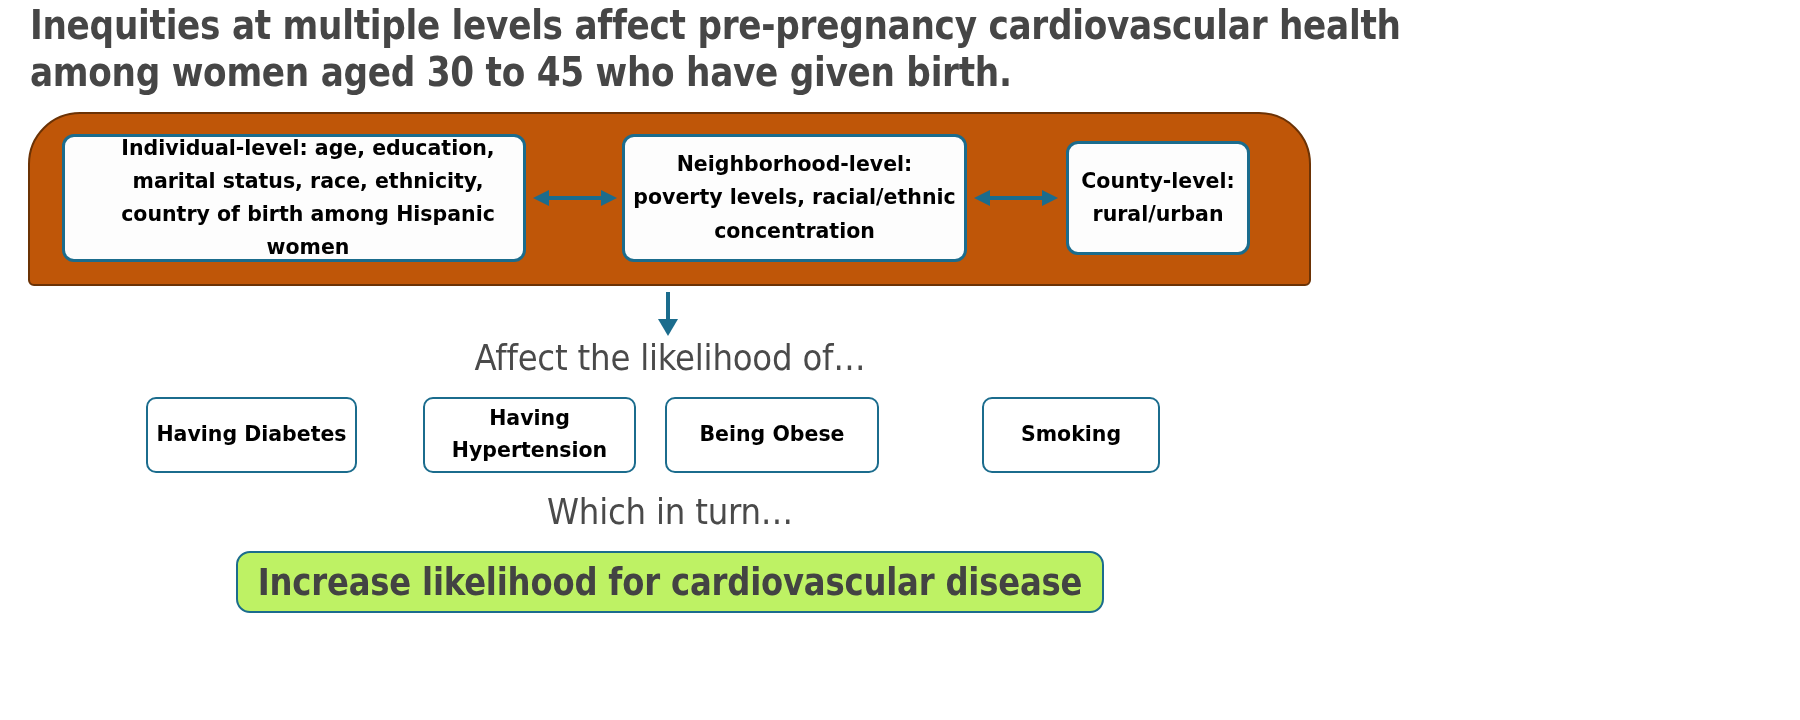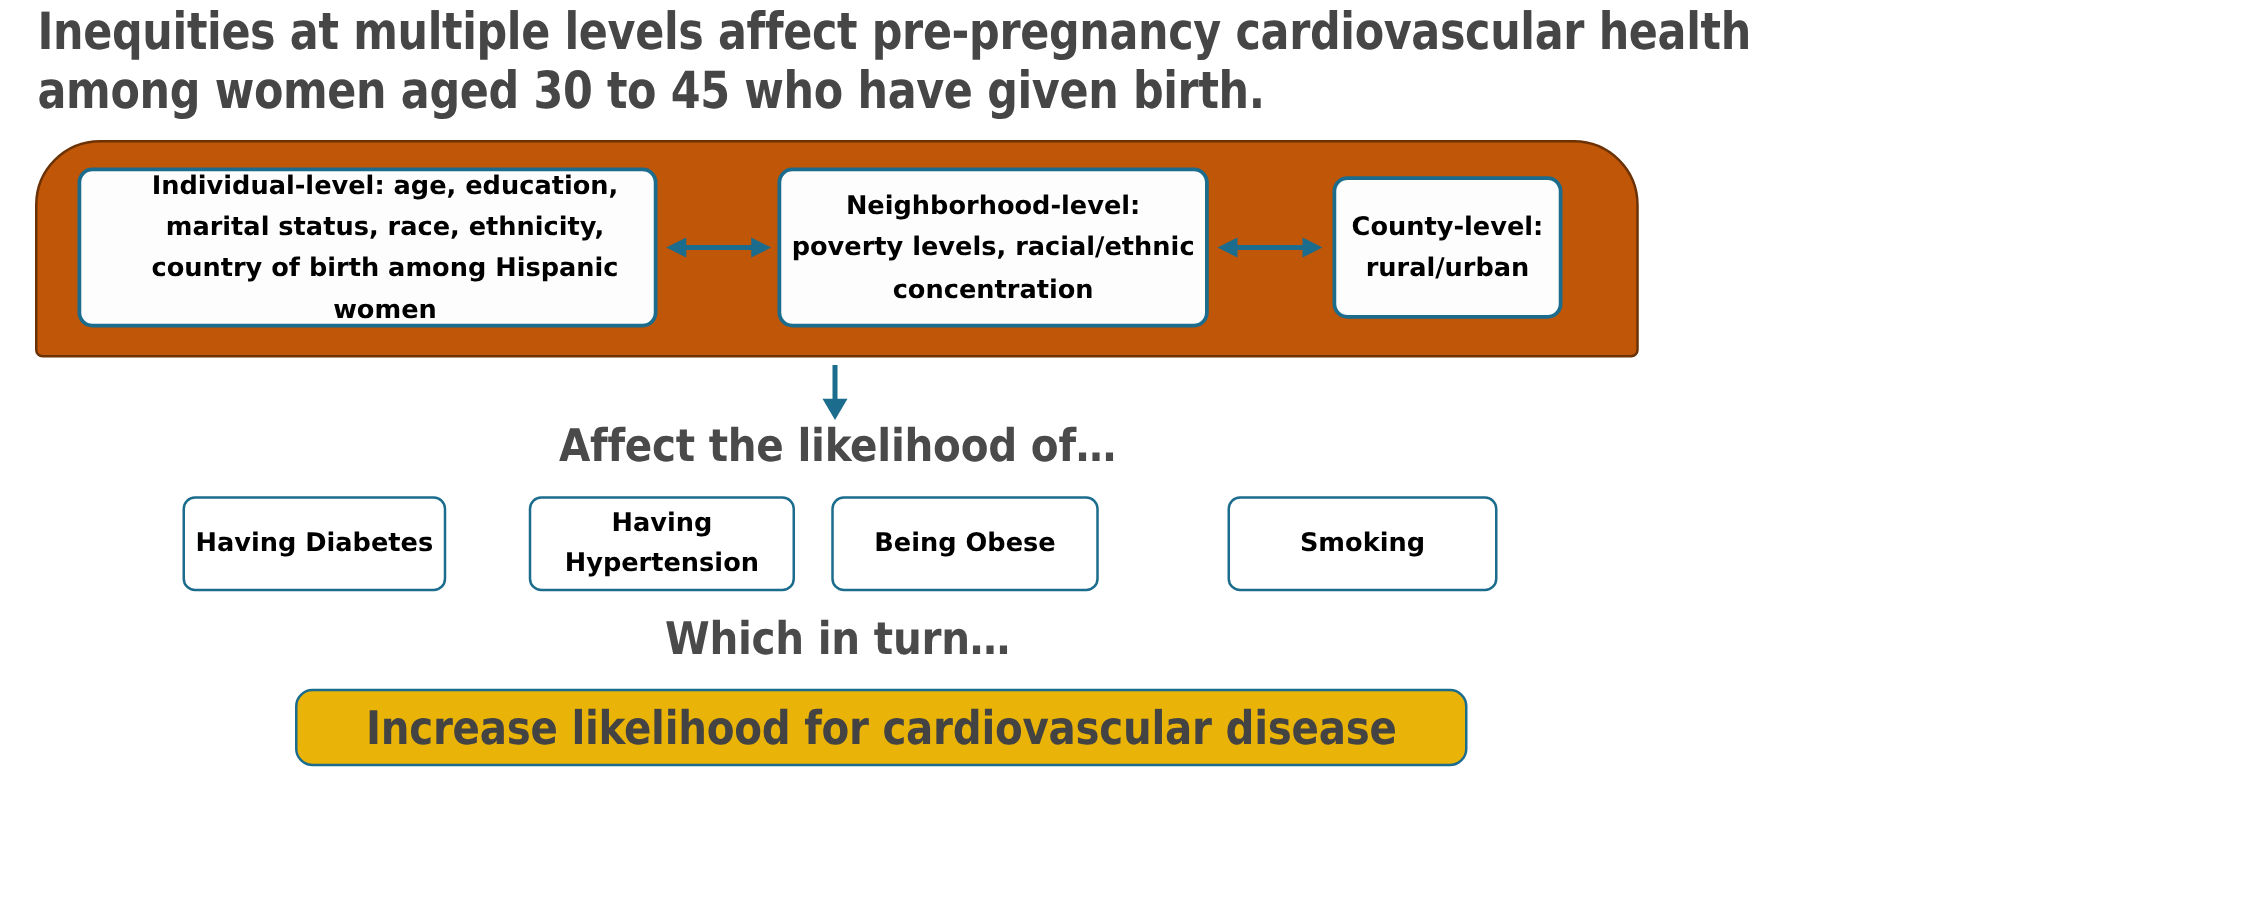--- a/index.html
+++ b/index.html
@@ -79,21 +79,21 @@
     top: 292px;
     width: 36px;
     height: 44px;
   }
 
   
   .caption {
     position: absolute;
     font-family: "DejaVu Sans Condensed", "Liberation Sans Narrow", "Liberation Sans", sans-serif;
     font-size: 36px;
-    font-weight: bold;
+    font-weight: normal;
     color: #4a4a4a;
     text-align: center;
     letter-spacing: -0.2px;
   }
   #caption-affect { left: 330px; top: 337px; width: 680px; }
   #caption-which  { left: 330px; top: 491px; width: 680px; }
 
   
   .outcome-box {
     position: absolute;
@@ -108,30 +108,30 @@
     justify-content: center;
     text-align: center;
     color: #000000;
     font-weight: bold;
     font-size: 20.5px;
     line-height: 1.55;
   }
   #outcome-box-0 { left: 146px;  width: 211px; }
   #outcome-box-1 { left: 423px;  width: 213px; }
   #outcome-box-2 { left: 665px;  width: 214px; }
-  #outcome-box-3 { left: 982px;  width: 216px; }
+  #outcome-box-3 { left: 982px;  width: 178px; }
 
   
   #final-box {
     position: absolute;
     left: 236px;
     top: 551px;
-    width: 938px;
+    width: 868px;
     height: 62px;
-    background: #eab308;
+    background: #bef264;
     border: 2.5px solid #1b6c8d;
     border-radius: 14px;
     box-sizing: border-box;
     display: flex;
     align-items: center;
     justify-content: center;
   }
   #final-box-label {
     font-family: "DejaVu Sans Condensed", "Liberation Sans Narrow", "Liberation Sans", sans-serif;
     font-size: 37px;

